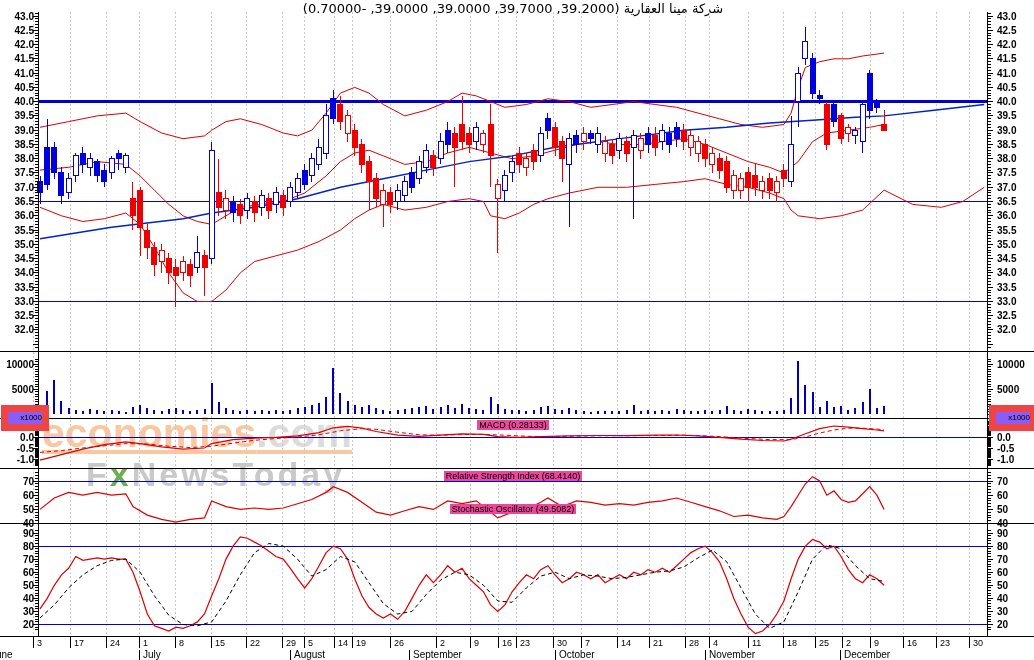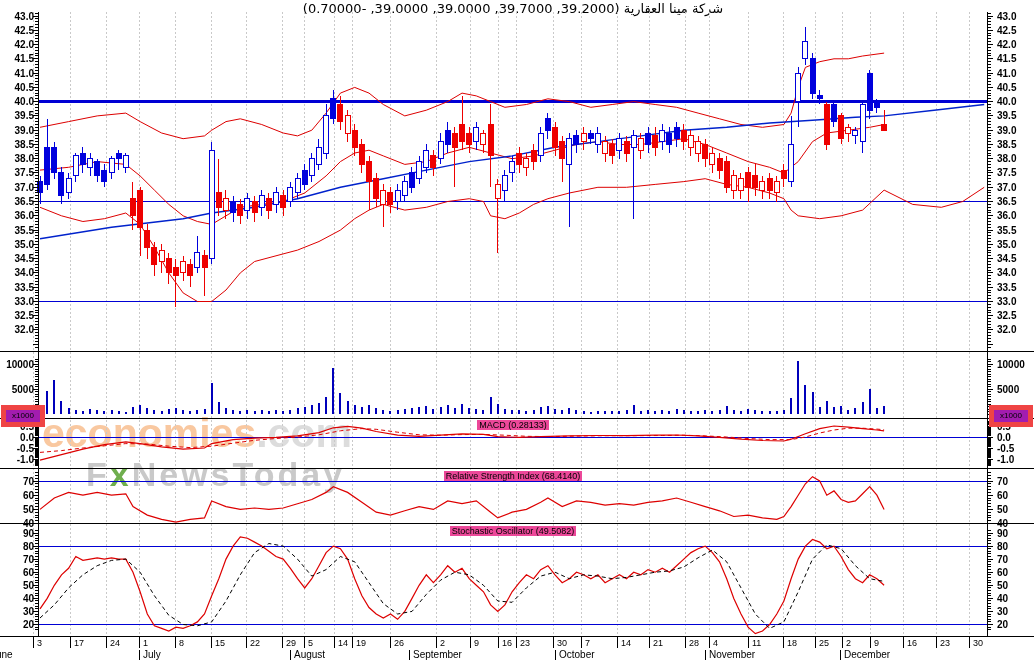--- a/index.html
+++ b/index.html
@@ -3,23 +3,23 @@
 <meta charset="utf-8">
 <style>
   html,body{margin:0;padding:0;background:#fff;}
   .chart{position:relative;width:1034px;height:660px;background:#fff;overflow:hidden;
          font-family:"Liberation Sans",sans-serif;}
   .title{position:absolute;top:1px;left:38px;width:950px;text-align:center;font-size:13px;
          direction:rtl;color:#000;font-family:"DejaVu Sans",sans-serif;}
   svg{position:absolute;left:0;top:0;}
   .plabel{position:absolute;left:38px;width:950px;text-align:center;font-size:9px;line-height:11px;color:#000;}
   .plabel span{background:#ec4899;padding:0 2px;}
-  .mult{position:absolute;top:405px;width:34px;height:12px;border:5px solid #ef4444;background:#a21caf;
-        font-size:8px;line-height:12px;text-align:center;color:#000;}
-  .wm1{position:absolute;top:410px;left:42px;font-size:41px;font-weight:bold;color:#f9c8a0;}
+  .mult{position:absolute;top:405px;width:34px;height:12px;border:7px solid #ef4444;background:#8b5cf6;
+        font-size:8px;line-height:12px;text-align:right;color:#000;}
+  .wm1{position:absolute;top:410px;left:42px;font-size:41px;font-weight:bold;color:#f9c8a0;text-decoration:underline;}
   .wm1 .com{color:#dcdcdc;}
   .wm2{position:absolute;top:455px;left:86px;font-size:34px;font-weight:bold;color:#c9c9c9;letter-spacing:3px;}
   .wm2 .x{color:#6fae4e;}
 </style>
 </head>
 <body>
 
 <div class="chart">
   <div class="title" dir="rtl">شركة مينا العقارية (39.2000, 39.7000, 39.0000, 39.0000, -0.70000)</div>
 
@@ -1067,17 +1067,17 @@
       <line x1="555.5" y1="650" x2="555.5" y2="660" stroke="#000" stroke-width="1" shape-rendering="crispEdges"></line>
       <text x="559" y="658" text-anchor="start" font-size="10" font-family="Liberation Sans, sans-serif" font-weight="normal" fill="#000">October</text>
       <line x1="705.5" y1="650" x2="705.5" y2="660" stroke="#000" stroke-width="1" shape-rendering="crispEdges"></line>
       <text x="709" y="658" text-anchor="start" font-size="10" font-family="Liberation Sans, sans-serif" font-weight="normal" fill="#000">November</text>
       <line x1="840.5" y1="650" x2="840.5" y2="660" stroke="#000" stroke-width="1" shape-rendering="crispEdges"></line>
       <text x="844" y="658" text-anchor="start" font-size="10" font-family="Liberation Sans, sans-serif" font-weight="normal" fill="#000">December</text>
     </svg>
 
   <div class="plabel" style="top:420px"><span>MACD (0.28133)</span></div>
   <div class="plabel" style="top:471px"><span>Relative Strength Index (68.4140)</span></div>
-  <div class="plabel" style="top:526px"><span>Stochastic Oscillator (49.5082)</span></div>
+  <div class="plabel" style="top:504px"><span>Stochastic Oscillator (49.5082)</span></div>
 
   <div class="mult" style="left:1px">x1000</div>
   <div class="mult" style="left:989px">x1000</div>
 </div>
 
 </body></html>

